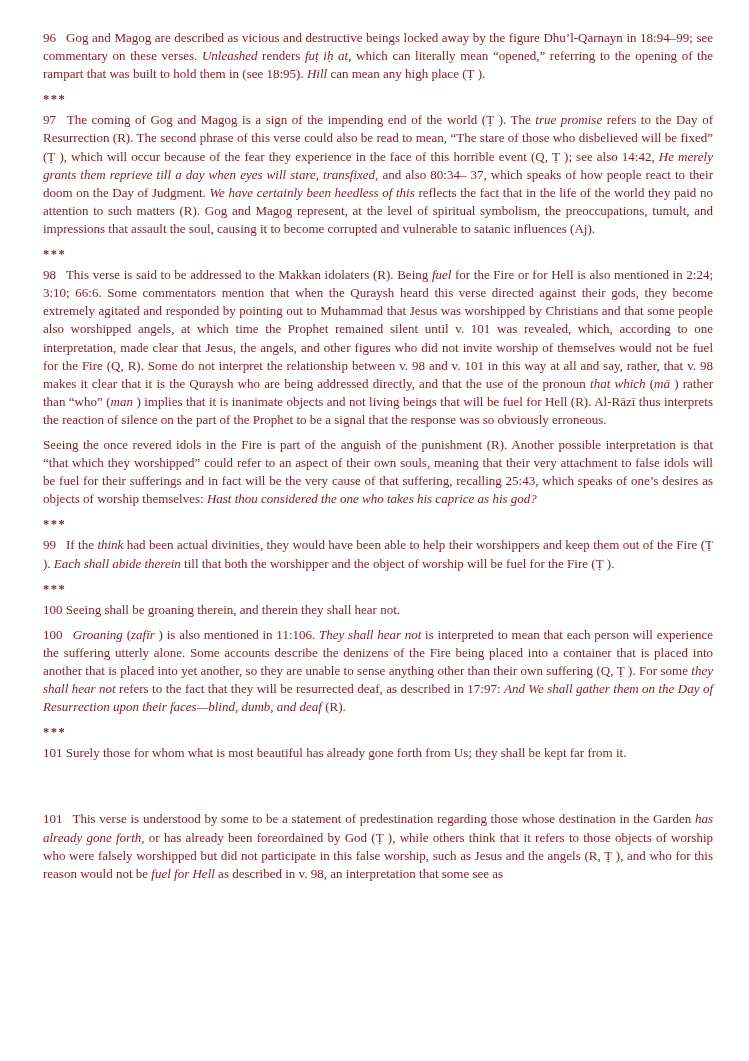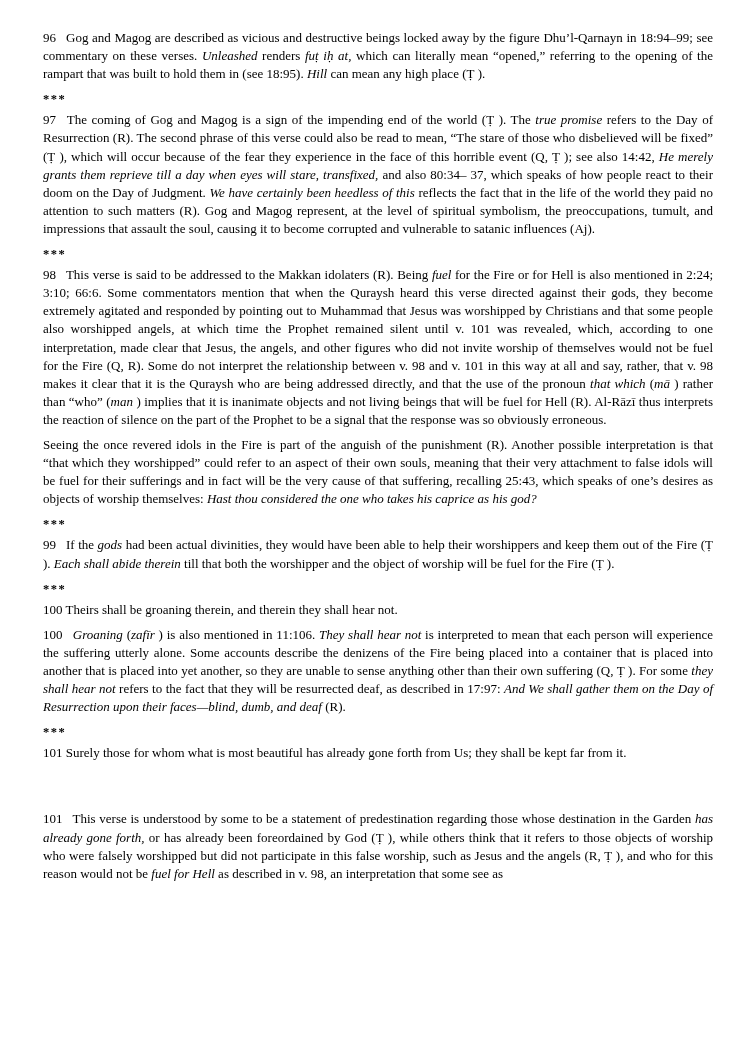--- a/index.html
+++ b/index.html
@@ -10,21 +10,21 @@
   .page {
     box-sizing: border-box;
     width: 749px;
     height: 986px;
     overflow: hidden;
     background: #ffffff;
     padding: 29px 36px 12px 43px;
     font-family: "Liberation Serif", "DejaVu Serif", serif;
     font-size: 13px;
     line-height: 18.1px;
-    color: #000000;
+    color: #7f1d1d;
   }
   .content {
     width: 670px;
   }
   p.block {
     margin: 0 0 7px 0;
     text-align: justify;
   }
   p.block:last-child {
     margin-bottom: 0;
@@ -49,21 +49,21 @@
 
 <div class="page">
   <div class="content">
       <p class="block commentary"><span class="vnum">96</span>  <span>Gog and Magog are described as vicious and destructive beings locked away by the figure Dhu’l-Qarnayn in 18:94–99; see commentary on these verses. </span><i>Unleashed</i><span> renders </span><i>fuṭ iḥ at,</i><span> which can literally mean “opened,” referring to the opening of the rampart that was built to hold them in (see 18:95). </span><i>Hill</i><span> can mean any high place (Ṭ ).</span></p>
       <div class="separator">***</div>
       <p class="block commentary"><span class="vnum">97</span>  <span>The coming of Gog and Magog is a sign of the impending end of the world (Ṭ ). The </span><i>true promise</i><span> refers to the Day of Resurrection (R). The second phrase of this verse could also be read to mean, “The stare of those who disbelieved will be fixed” (Ṭ ), which will occur because of the fear they experience in the face of this horrible event (Q, Ṭ ); see also 14:42, </span><i>He merely grants them reprieve till a day when eyes will stare, transfixed,</i><span> and also 80:34– 37, which speaks of how people react to their doom on the Day of Judgment. </span><i>We have certainly been heedless of this</i><span> reflects the fact that in the life of the world they paid no attention to such matters (R). Gog and Magog represent, at the level of spiritual symbolism, the preoccupations, tumult, and impressions that assault the soul, causing it to become corrupted and vulnerable to satanic influences (Aj).</span></p>
       <div class="separator">***</div>
       <p class="block commentary"><span class="vnum">98</span>  <span>This verse is said to be addressed to the Makkan idolaters (R). Being </span><i>fuel</i><span> for the Fire or for Hell is also mentioned in 2:24; 3:10; 66:6. Some commentators mention that when the Quraysh heard this verse directed against their gods, they become extremely agitated and responded by pointing out to Muhammad that Jesus was worshipped by Christians and that some people also worshipped angels, at which time the Prophet remained silent until v. 101 was revealed, which, according to one interpretation, made clear that Jesus, the angels, and other figures who did not invite worship of themselves would not be fuel for the Fire (Q, R). Some do not interpret the relationship between v. 98 and v. 101 in this way at all and say, rather, that v. 98 makes it clear that it is the Quraysh who are being addressed directly, and that the use of the pronoun </span><i>that which</i><span> (</span><i>mā</i><span> ) rather than “who” (</span><i>man</i><span> ) implies that it is inanimate objects and not living beings that will be fuel for Hell (R). Al-Rāzī thus interprets the reaction of silence on the part of the Prophet to be a signal that the response was so obviously erroneous.</span></p>
       <p class="block commentary"><span>Seeing the once revered idols in the Fire is part of the anguish of the punishment (R). Another possible interpretation is that “that which they worshipped” could refer to an aspect of their own souls, meaning that their very attachment to false idols will be fuel for their sufferings and in fact will be the very cause of that suffering, recalling 25:43, which speaks of one’s desires as objects of worship themselves: </span><i>Hast thou considered the one who takes his caprice as his god?</i></p>
       <div class="separator">***</div>
-      <p class="block commentary"><span class="vnum">99</span>  <span>If the </span><i>gods</i><span> had been actual divinities, they would have been able to help their worshippers and keep them out of the Fire (Ṭ ). </span><i>Each shall abide therein</i><span> till that both the worshipper and the object of worship will be fuel for the Fire (Ṭ ).</span></p>
+      <p class="block commentary"><span class="vnum">99</span>  <span>If the </span><i>think</i><span> had been actual divinities, they would have been able to help their worshippers and keep them out of the Fire (Ṭ ). </span><i>Each shall abide therein</i><span> till that both the worshipper and the object of worship will be fuel for the Fire (Ṭ ).</span></p>
       <div class="separator">***</div>
-      <p class="block verse"><span class="vnum">100</span> <span>Theirs shall be groaning therein, and therein they shall hear not.</span></p>
+      <p class="block verse"><span class="vnum">100</span> <span>Seeing shall be groaning therein, and therein they shall hear not.</span></p>
       <p class="block commentary"><span class="vnum">100</span>  <i>Groaning</i><span> (</span><i>zafīr</i><span> ) is also mentioned in 11:106. </span><i>They shall hear not</i><span> is interpreted to mean that each person will experience the suffering utterly alone. Some accounts describe the denizens of the Fire being placed into a container that is placed into another that is placed into yet another, so they are unable to sense anything other than their own suffering (Q, Ṭ ). For some </span><i>they shall hear not</i><span> refers to the fact that they will be resurrected deaf, as described in 17:97: </span><i>And We shall gather them on the Day of Resurrection upon their faces—blind, dumb, and deaf</i><span> (R).</span></p>
       <div class="separator">***</div>
       <p class="block verse"><span class="vnum">101</span> <span>Surely those for whom what is most beautiful has already gone forth from Us; they shall be kept far from it.</span></p>
       <p class="block commentary"><span class="vnum">101</span>  <span>This verse is understood by some to be a statement of predestination regarding those whose destination in the Garden </span><i>has already gone forth,</i><span> or has already been foreordained by God (Ṭ ), while others think that it refers to those objects of worship who were falsely worshipped but did not participate in this false worship, such as Jesus and the angels (R, Ṭ ), and who for this reason would not be </span><i>fuel for Hell</i><span> as described in v. 98, an interpretation that some see as</span></p>
     </div>
 </div>
 
 </body></html>

